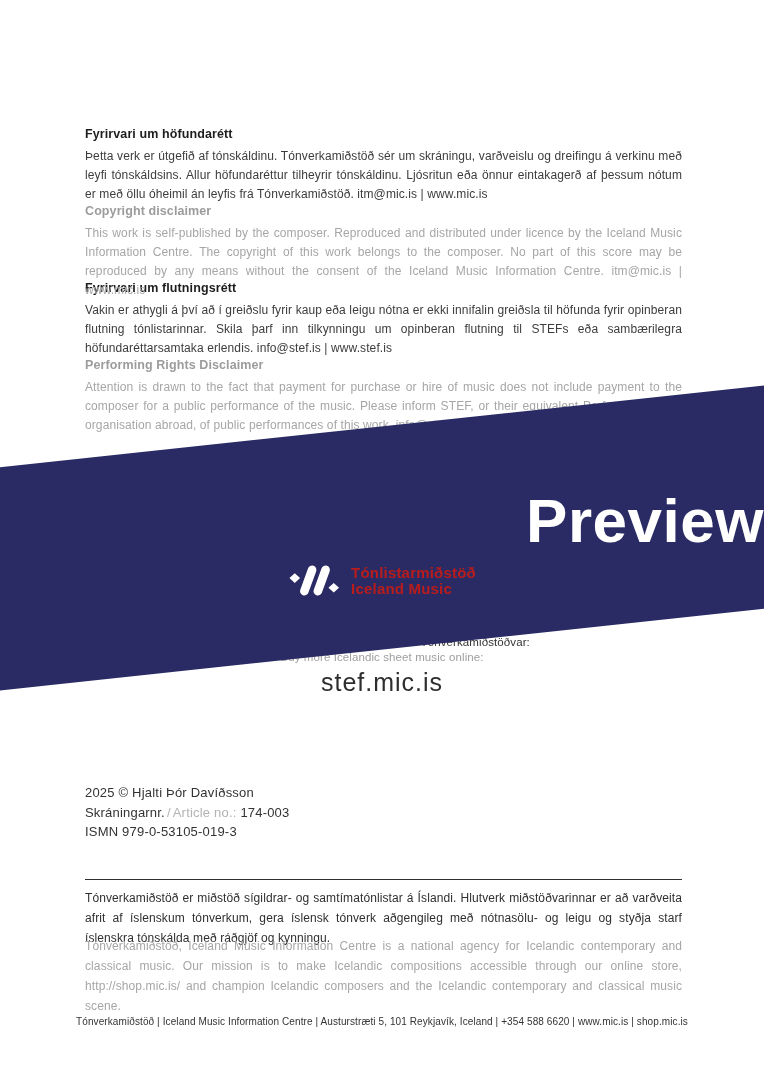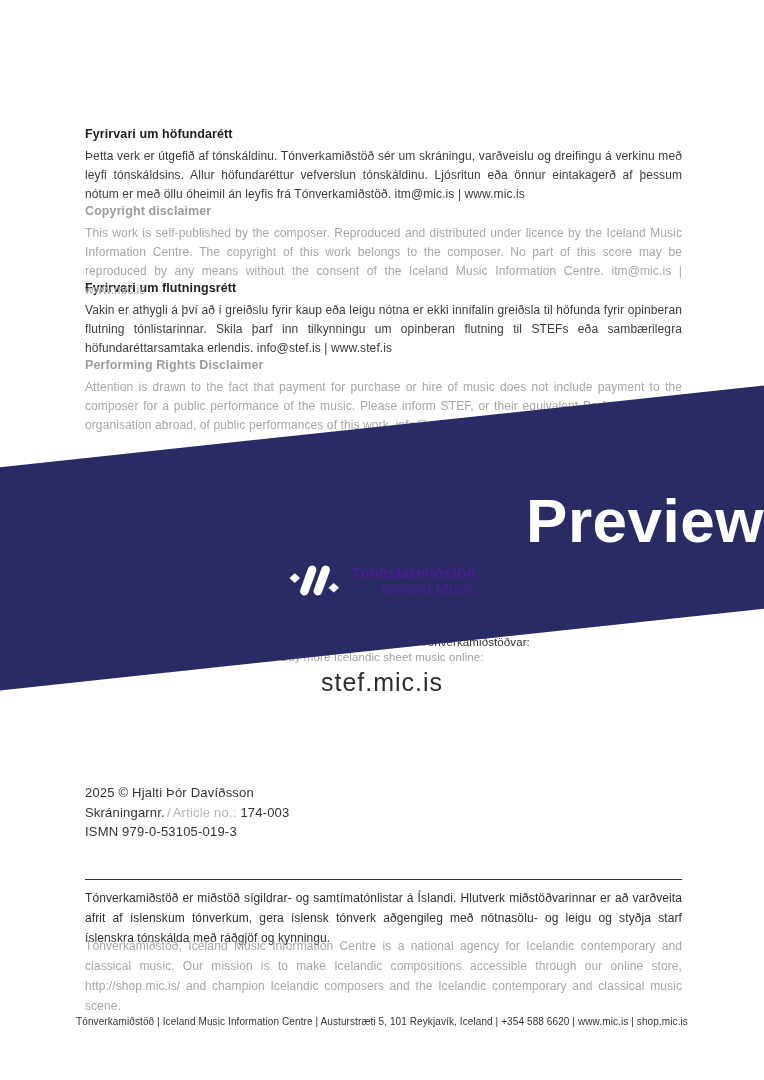--- a/index.html
+++ b/index.html
@@ -28,23 +28,23 @@
   .preview-word {
     position:absolute; left:0; right:0; top:492px; z-index:3;
     text-align:right; color:#ffffff; font-size:62px; line-height:58px;
     font-weight:700; letter-spacing:.5px;
   }
   .logo-row {
     position:absolute; left:0; right:0; top:564px; z-index:3;
     display:flex; justify-content:center; align-items:center; gap:11px;
   }
   .logo-mark { width:52px; height:34px; display:block; }
-  .logo-text { text-align:right; color:#4c1d95; }
+  .logo-text { text-align:left; color:#b91c1c; }
   .logo-text .l1 { font-size:15px; font-weight:700; line-height:16px; letter-spacing:.2px; }
-  .logo-text .l2 { font-size:15px; font-weight:400; line-height:16px; letter-spacing:.2px;margin-left:10px; }
+  .logo-text .l2 { font-size:15px; font-weight:700; line-height:16px; letter-spacing:.2px; }
 
   
   .shop-line1 {
     position:absolute; left:0; right:0; top:636px; z-index:1;
     text-align:center; font-size:11.5px; color:#333333; letter-spacing:.1px;
   }
   .shop-line2 {
     position:absolute; left:0; right:0; top:651px; z-index:1;
     text-align:center; font-size:11.5px; color:#9e9e9e; letter-spacing:.1px;
   }
@@ -75,21 +75,21 @@
     text-align:center; font-size:10px; color:#333333; letter-spacing:.1px;
   }
 </style>
 </head>
 <body>
 
 <div class="page">
 
   <div class="sec sec1">
     <h3>Fyrirvari um höfundarétt</h3>
-    <p>Þetta verk er útgefið af tónskáldinu. Tónverkamiðstöð sér um skráningu, varðveislu og dreifingu á verkinu með leyfi tónskáldsins. Allur höfundaréttur vefverslun tónskáldinu. Ljósritun eða önnur eintakagerð af þessum nótum er með öllu óheimil án leyfis frá Tónverkamiðstöð.  itm@mic.is  |  www.mic.is</p>
+    <p>Þetta verk er útgefið af tónskáldinu. Tónverkamiðstöð sér um skráningu, varðveislu og dreifingu á verkinu með leyfi tónskáldsins. Allur höfundaréttur tilheyrir tónskáldinu. Ljósritun eða önnur eintakagerð af þessum nótum er með öllu óheimil án leyfis frá Tónverkamiðstöð.  itm@mic.is  |  www.mic.is</p>
   </div>
 
   <div class="sec sec3">
     <h3>Fyrirvari um flutningsrétt</h3>
     <p>Vakin er athygli á því að í greiðslu fyrir kaup eða leigu nótna er ekki innifalin greiðsla til höfunda fyrir opinberan flutning tónlistarinnar. Skila þarf inn tilkynningu um opinberan flutning til STEFs eða sambærilegra höfundaréttarsamtaka erlendis.  info@stef.is  |  www.stef.is</p>
   </div>
 
   <div class="sec gray sec2">
     <h3>Copyright disclaimer</h3>
     <p>This work is self-published by the composer. Reproduced and distributed under licence by the Iceland Music Information Centre. The copyright of this work belongs to the composer. No part of this score may be reproduced by any means without the consent of the Iceland Music Information Centre.  itm@mic.is  |  www.mic.is</p>

